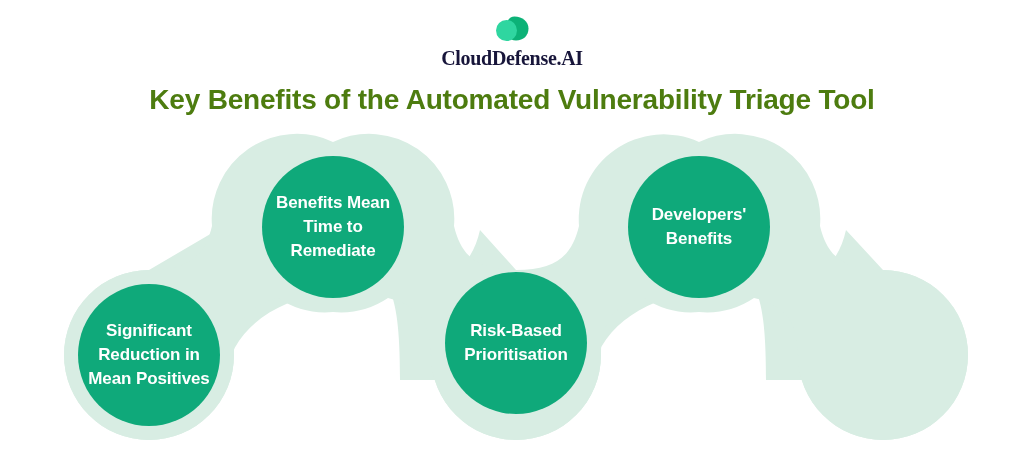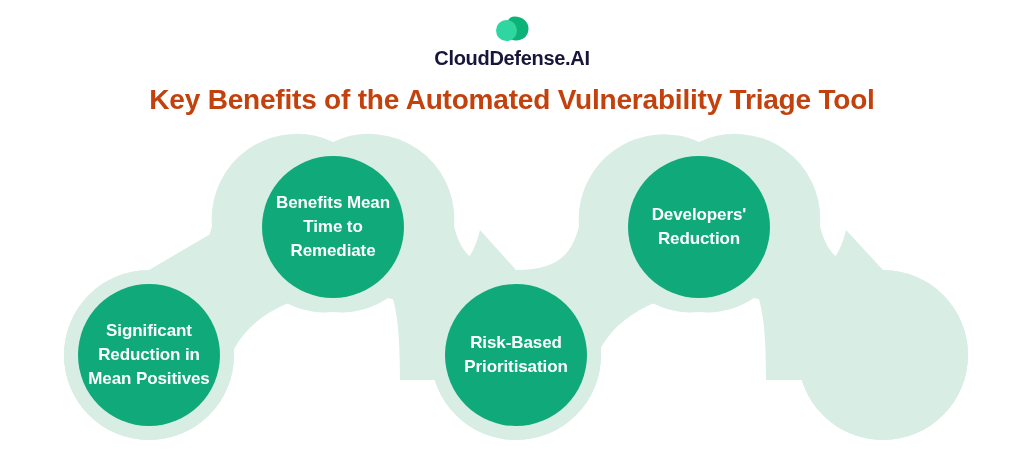--- a/index.html
+++ b/index.html
@@ -24,39 +24,39 @@
     width: 1024px;
     text-align: center;
   }
   #logo-mark {
     display: block;
     margin: 0 auto;
   }
   #logo-wordmark {
     display: block;
     margin-top: 3px;
-    font-family: Liberation Sans, sans-serif;
+    font-family: Liberation Serif, serif;
     font-size: 20px;
     font-weight: bold;
     letter-spacing: -0.3px;
     color: #17153a;
     line-height: 22px;
   }
 
   
   #page-title {
     position: absolute;
     left: 0;
     top: 83px;
     width: 1024px;
     text-align: center;
     font-family: "Liberation Sans", sans-serif;
     font-size: 28px;
     font-weight: bold;
-    color: #c2410c;
+    color: #4d7c0f;
     letter-spacing: -0.2px;
     line-height: 34px;
   }
 
   
   #benefits-diagram {
     position: absolute;
     left: 0;
     top: 130px;
     width: 1024px;
@@ -178,22 +178,22 @@
   </svg>
 
   <div class="benefit-node" style="left:78px; top:154px; width:142px; height:142px;">
     <span class="benefit-label">Significant Reduction in Mean Positives</span>
   </div>
 
   <div class="benefit-node" style="left:262px; top:26px; width:142px; height:142px;">
     <span class="benefit-label">Benefits Mean Time to Remediate</span>
   </div>
 
-  <div class="benefit-node" style="left:445px; top:154px; width:142px; height:142px;">
+  <div class="benefit-node" style="left:445px; top:142px; width:142px; height:142px;">
     <span class="benefit-label">Risk-Based Prioritisation</span>
   </div>
 
   <div class="benefit-node" style="left:628px; top:26px; width:142px; height:142px;">
-    <span class="benefit-label">Developers' Reduction</span>
+    <span class="benefit-label">Developers' Benefits</span>
   </div>
 
 
 </div>
 
 </body></html>

